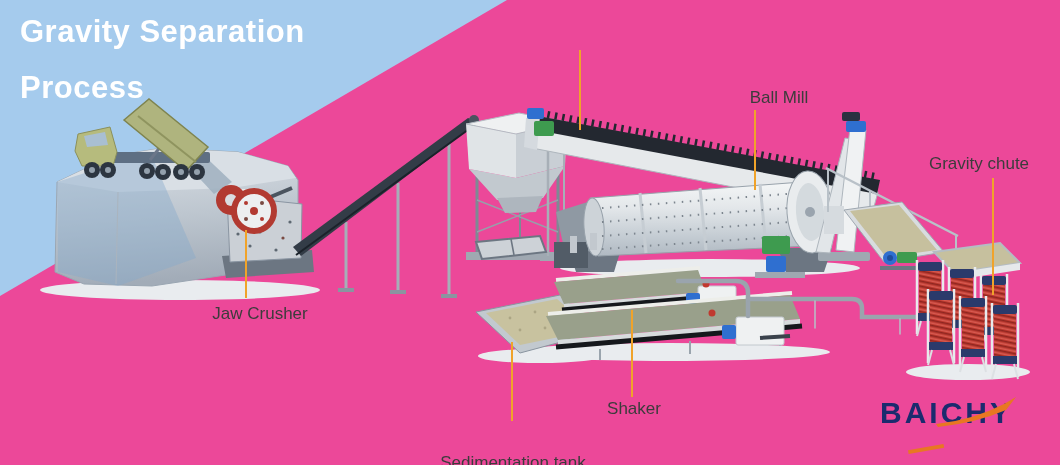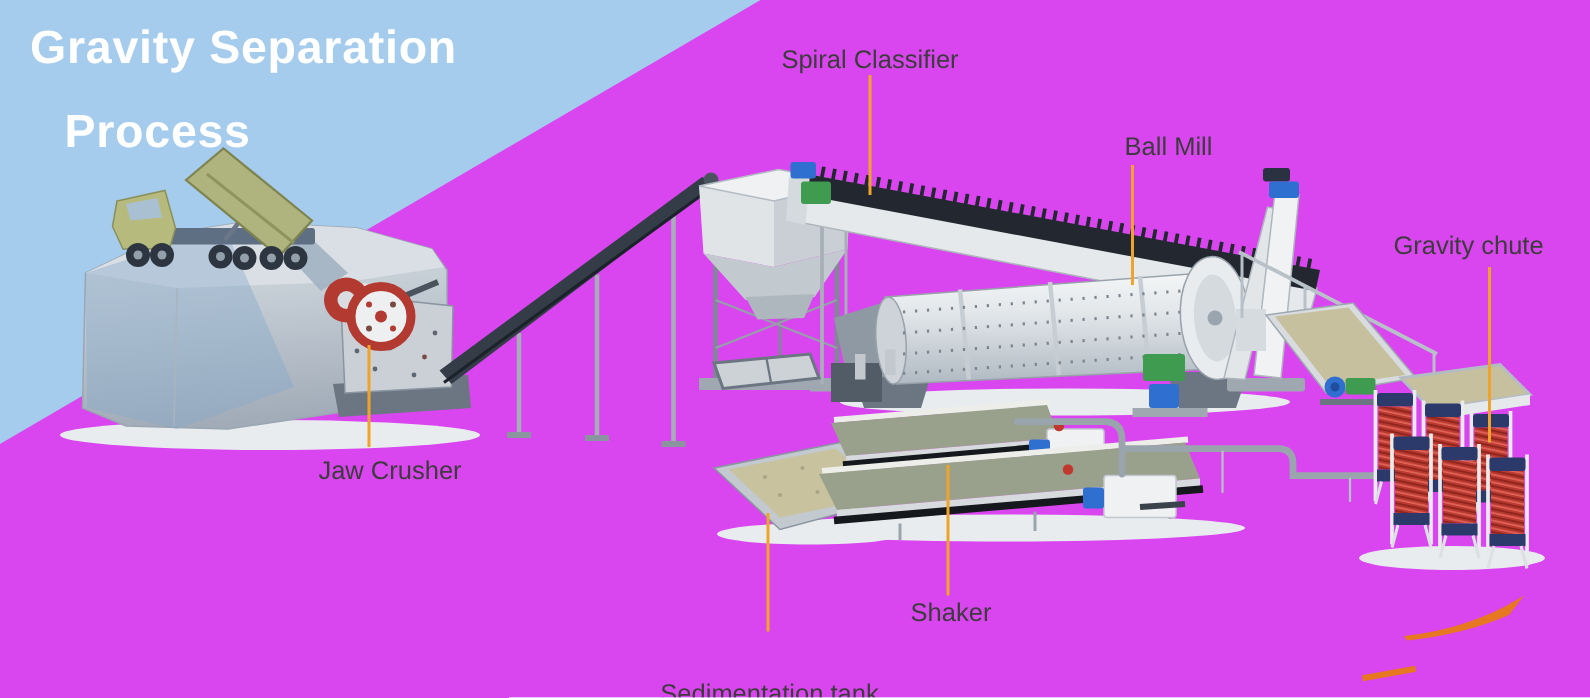--- a/index.html
+++ b/index.html
@@ -1,25 +1,25 @@
 <!DOCTYPE html>
 <html><head>
 <meta charset="utf-8">
 <style>
   html,body{margin:0;padding:0;background:#ffffff;}
-  .stage{position:relative;width:1060px;height:465px;background:#d946ef;overflow:hidden;
+  .stage{position:relative;width:1060px;height:465px;background:#ec4899;overflow:hidden;
          font-family:"Liberation Sans",sans-serif;}
   
   .banner{position:absolute;left:0;top:0;width:1060px;height:465px;
           background:#A5CBED;
           clip-path:polygon(0 0,507px 0,0 296px);}
   .title{position:absolute;left:20px;color:#ffffff;font-weight:600;font-size:31px;
          letter-spacing:0.5px;white-space:nowrap;}
   .title.l1{top:14px;}
-  .title.l2{top:70px;margin-left:23px;}
+  .title.l2{top:70px;}
   
   svg.art{position:absolute;left:0;top:0;}
   
   .callout-line{position:absolute;width:2px;background:#F0A32A;}
   .callout-label{position:absolute;transform:translateX(-50%);font-size:17px;line-height:1.15;
                  color:#3C3C3C;white-space:nowrap;}
   
   .logo{position:absolute;left:878px;top:396px;width:160px;height:64px;}
   .logo-brand{position:absolute;left:2px;top:0;font-size:30px;font-weight:bold;
               color:#1B2B6E;letter-spacing:3px;white-space:nowrap;}
@@ -328,27 +328,27 @@
     </g>
   </svg>
 
   <div class="callout-line" style="left:579px;top:50px;height:80px;"></div>
   <div class="callout-line" style="left:754px;top:110px;height:80px;"></div>
   <div class="callout-line" style="left:992px;top:178px;height:117px;"></div>
   <div class="callout-line" style="left:245px;top:230px;height:68px;"></div>
   <div class="callout-line" style="left:631px;top:310px;height:87px;"></div>
   <div class="callout-line" style="left:511px;top:342px;height:79px;"></div>
 
-  <div class="callout-label" style="left:580px;top:30px;">Spiral Classifier</div>
   <div class="callout-label" style="left:779px;top:88px;">Ball Mill</div>
   <div class="callout-label" style="left:979px;top:154px;">Gravity chute</div>
   <div class="callout-label" style="left:260px;top:304px;">Jaw Crusher</div>
   <div class="callout-label" style="left:634px;top:399px;">Shaker</div>
   <div class="callout-label" style="left:513px;top:429px;margin-top:24px;">Sedimentation tank</div>
 
   <div class="logo">
+    <div class="logo-brand">BAICHY</div>
     <svg class="logo-swoosh" viewBox="0 0 160 36">
       <path d="M 58 28 Q 95 24 126 8 L 138 1 L 128 14 Q 98 27 60 31 Z" fill="#E87722"></path>
     </svg>
     <div class="logo-cn-accent"></div>
   </div>
 
 </div>
 
 </body></html>

